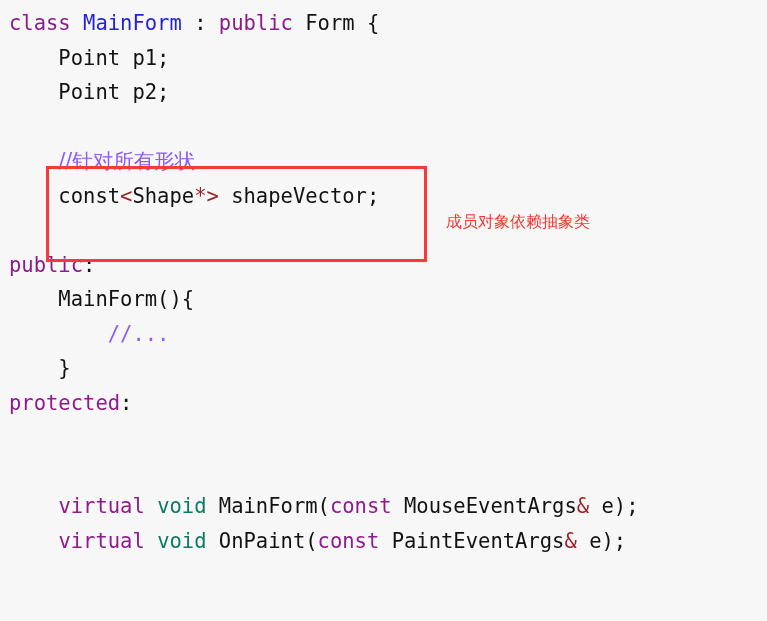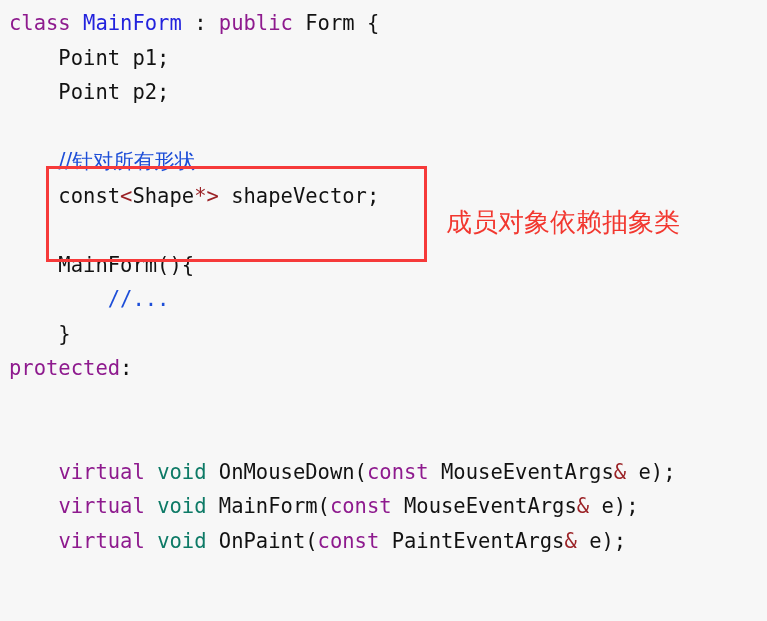--- a/index.html
+++ b/index.html
@@ -39,40 +39,40 @@
     color: #111111;
     letter-spacing: 0px;
   }
 
   
   .kw        { color: #8e1a8e; }   
   .type-blue { color: #2222dd; }   
   .kw-void   { color: #0d7a66; }   
   .plain     { color: #121212; }
   .punc-red  { color: #9b2226; }   
-  .comment   { color: #1d4ed8; margin-top: 12px; }   
+  .comment   { color: #8b5cf6; margin-top: 12px; }   
 
   
   .redbox {
     position: absolute;
     left: 46px;
     top: 166px;
     width: 381px;
     height: 96px;
     border: 3px solid #f63a3a;
     box-sizing: border-box;
     pointer-events: none;
   }
 
   .annotation {
     position: absolute;
     left: 446px;
     top: 211px;
     font-family: "DejaVu Sans", "Liberation Sans", sans-serif;
-    font-size: 26px;
+    font-size: 16px;
     line-height: 22px;
     color: #f2372f;
     white-space: pre;
     font-weight: 500;
   }
 
   .cjk {
     font-family: "DejaVu Sans", "Liberation Sans", sans-serif;
   }
 </style>
@@ -82,27 +82,27 @@
 <div id="page">
 
   <div class="code-area" id="code-area">
       <div class="code-line"><span class="kw">class</span><span class="plain"> </span><span class="type-blue">MainForm</span><span class="plain"> : </span><span class="kw">public</span><span class="plain"> Form {</span></div>
       <div class="code-line"><span class="plain">    Point p1;</span></div>
       <div class="code-line"><span class="plain">    Point p2;</span></div>
       <div class="code-line"><span class="plain"></span></div>
       <div class="code-line"><span class="plain">    </span><span class="comment cjk">//针对所有形状</span></div>
       <div class="code-line"><span class="plain">    const</span><span class="punc-red">&lt;</span><span class="plain">Shape</span><span class="punc-red">*&gt;</span><span class="plain"> shapeVector;</span></div>
       <div class="code-line"><span class="plain"></span></div>
+      <div class="code-line"><span class="kw">public</span><span class="plain">:</span></div>
       <div class="code-line"><span class="plain">    MainForm(){</span></div>
       <div class="code-line"><span class="plain">        </span><span class="comment">//...</span></div>
       <div class="code-line"><span class="plain">    }</span></div>
       <div class="code-line"><span class="kw">protected</span><span class="plain">:</span></div>
       <div class="code-line"><span class="plain"></span></div>
       <div class="code-line"><span class="plain"></span></div>
-      <div class="code-line"><span class="plain">    </span><span class="kw">virtual</span><span class="plain"> </span><span class="kw-void">void</span><span class="plain"> OnMouseDown(</span><span class="kw">const</span><span class="plain"> MouseEventArgs</span><span class="punc-red">&amp;</span><span class="plain"> e);</span></div>
       <div class="code-line"><span class="plain">    </span><span class="kw">virtual</span><span class="plain"> </span><span class="kw-void">void</span><span class="plain"> MainForm(</span><span class="kw">const</span><span class="plain"> MouseEventArgs</span><span class="punc-red">&amp;</span><span class="plain"> e);</span></div>
       <div class="code-line"><span class="plain">    </span><span class="kw">virtual</span><span class="plain"> </span><span class="kw-void">void</span><span class="plain"> OnPaint(</span><span class="kw">const</span><span class="plain"> PaintEventArgs</span><span class="punc-red">&amp;</span><span class="plain"> e);</span></div>
     </div>
 
   <div class="redbox"></div>
 
   <div class="annotation">成员对象依赖抽象类</div>
 
 </div>
 

